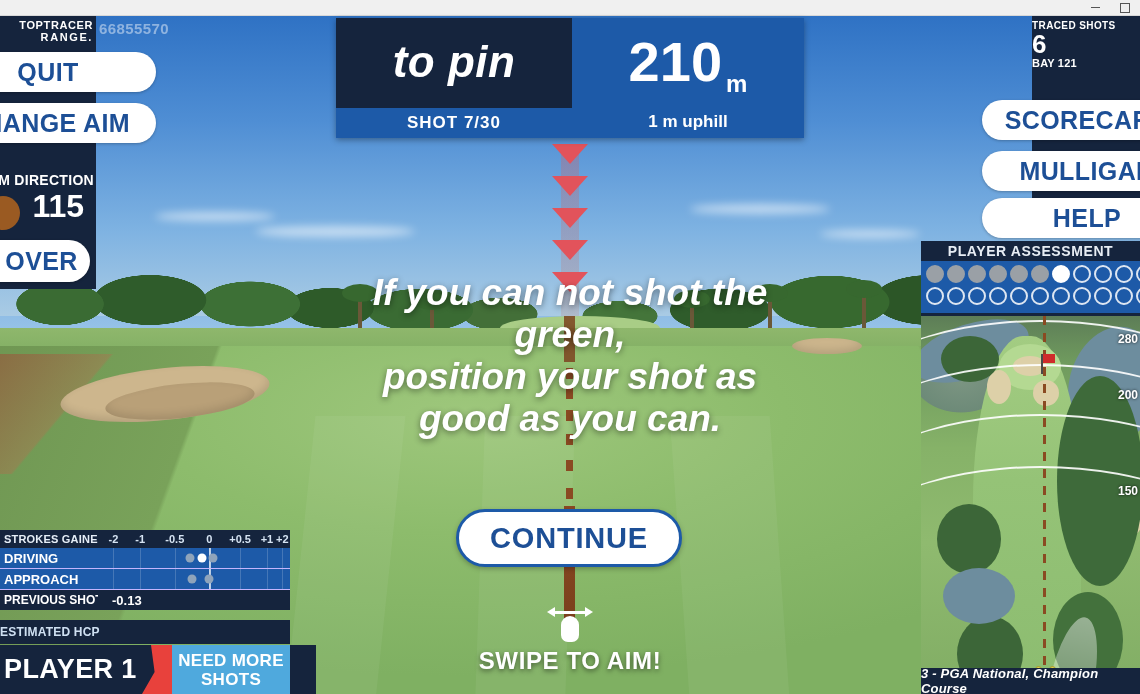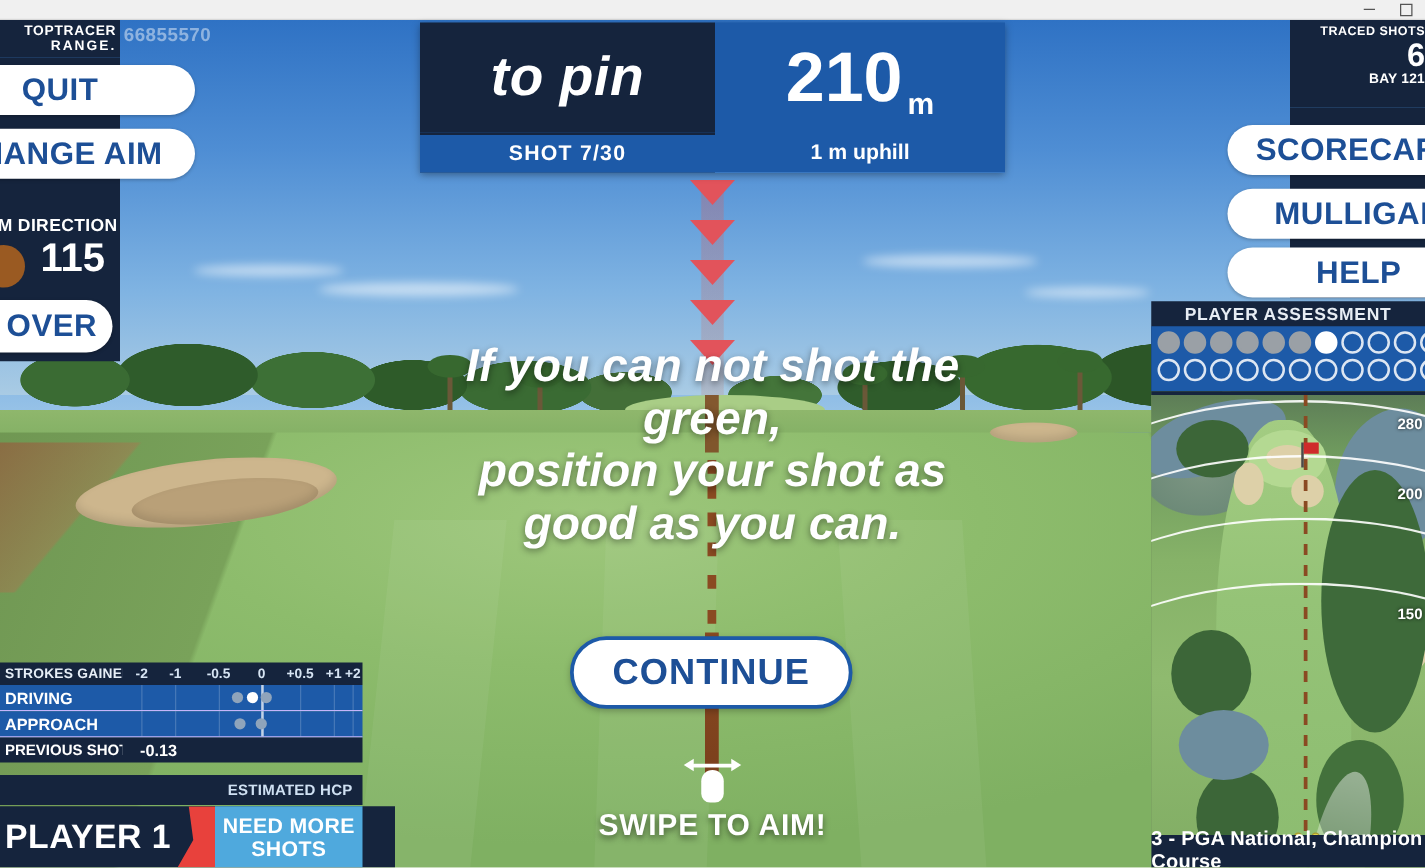--- a/index.html
+++ b/index.html
@@ -198,21 +198,21 @@
   .dist-num { font-size: 56px; font-weight: 800; line-height: 54px; }
   .dist-unit { font-size: 24px; font-weight: 800; align-self: flex-end; padding-bottom: 8px; }
   .dist-sub {
     height: 32px; display: flex; align-items: center; justify-content: center;
     color: #fff; font-size: 17px; font-weight: 700;
   }
 
   
   .traced-box {
     position: absolute; right: 0; top: 16px; width: 108px; height: 70px;
-    background: #15243d; color: #fff; text-align: right; padding-top: 4px;
+    background: #15243d; color: #fff; text-align: left; padding-top: 4px;
   }
   .traced-label { font-size: 10px; font-weight: 800; letter-spacing: .4px; }
   .traced-num { font-size: 26px; font-weight: 800; line-height: 26px; }
   .traced-bay { font-size: 11px; font-weight: 800; letter-spacing: .2px; }
   .right-col-bg {
     position: absolute; right: 0; top: 86px; width: 108px; height: 152px; background: #15243d;
   }
   .pill-r { right: -52px; }
   #btn-scorecard { top: 100px; width: 210px; height: 40px; font-size: 25px; }
   #btn-mulligan  { top: 151px; width: 210px; height: 40px; font-size: 25px; }
@@ -305,21 +305,21 @@
   }
   .mm-cart {
     position: absolute; left: 128px; top: 300px; width: 44px; height: 140px;
     background: linear-gradient(180deg, rgba(255,255,255,.75), rgba(255,255,255,.2));
     transform: rotate(12deg); border-radius: 50%;
     opacity: .6;
   }
   .mm-caption {
     position: absolute; left: 0; bottom: 0; width: 219px; height: 26px;
     background: #15243d; color: #fff; display: flex; align-items: center; justify-content: center;
-    font-size: 16px; font-weight: 800; letter-spacing: .2px;
+    font-size: 13px; font-weight: 800; letter-spacing: .2px; font-style: italic;
   }
 
   
   .instruction {
     position: absolute; left: 292px; top: 272px; width: 556px;
     text-align: center; color: #fff;
     font-size: 37px; font-weight: 800; line-height: 42px; font-style: italic;
     text-shadow: 0 2px 6px rgba(0,0,0,.45);
   }
   #btn-continue {
@@ -395,21 +395,21 @@
     display: flex; height: 20px; background: #15243d; color: #fff;
   }
   .sg-prev .lbl {
     width: 98px; padding-left: 4px; font-size: 12px; font-weight: 800;
     display: flex; align-items: center; white-space: nowrap; overflow: hidden;
   }
   .sg-prev .val { font-size: 13px; font-weight: 800; display: flex; align-items: center; padding-left: 14px; }
 
   .hcp-bar {
     position: absolute; left: 0; top: 620px; width: 290px; height: 24px;
-    background: #15243d; display: flex; align-items: center; justify-content: flex-end;
+    background: #15243d; display: flex; align-items: center; justify-content: flex-start;
     padding-right: 8px;
   }
   .hcp-bar span { color: #cfe0f2; font-size: 12px; font-weight: 800; letter-spacing: .2px; }
 
   .player-bar {
     position: absolute; left: 0; top: 645px; width: 316px; height: 49px;
     background: #15243d; display: flex; align-items: center;
   }
   .player-name {
     padding-left: 4px; color: #fff; font-size: 27px; font-weight: 800; letter-spacing: .4px;

